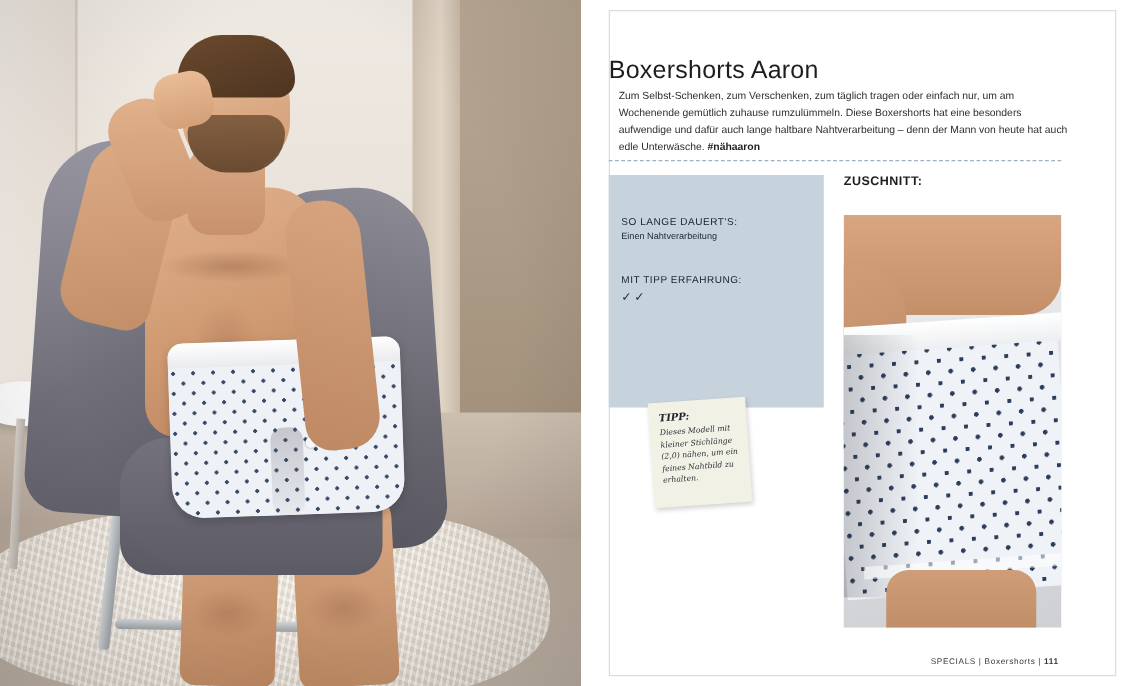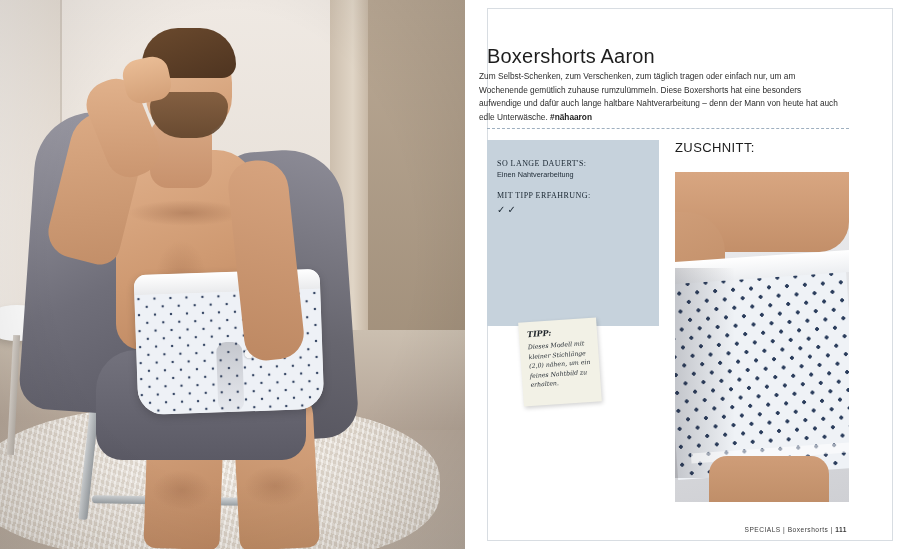--- a/index.html
+++ b/index.html
@@ -273,21 +273,21 @@
   .page-title {
     position: absolute;
     left: 22px; top: 32px;
     font-size: 20px;
     letter-spacing: .2px;
     color: #1d1d1d;
     font-weight: 400;
   }
   .intro {
     position: absolute;
-    left: 14px; top: 62px;
+    left: 30px; top: 62px;
     width: 362px;
     font-size: 8.3px;
     line-height: 1.62;
     color: #2d2d2d;
   }
   .intro .hashtag { font-weight: bold; color: #1d1d1d; }
   .rule {
     position: absolute;
     left: 22px; top: 128px;
     width: 362px; height: 0;
@@ -321,22 +321,21 @@
   .needs-list li::before {
     content: "›";
     position: absolute; left: 0; top: 0;
     color: #43546220;
     color: #3c4c59;
   }
   .sub-h {
     font-size: 8px;
     letter-spacing: .45px;
     color: #17242f;
-    margin-top: 10px;
-    font-family: Liberation Serif, serif;
+    margin-top: 24px;
   }
   .sub-p {
     font-size: 7.3px;
     line-height: 1.45;
     color: #1d2a35;
     margin-top: 2px;
   }
   .checks {
     font-size: 10px;
     color: #1d2a35;
@@ -369,24 +368,24 @@
     line-height: 1.55;
     color: #2a3138;
   }
 
   .cut-col {
     position: absolute;
     left: 210px; top: 140px;
     width: 174px;
   }
   .cut-h {
-    font-size: 13px;
+    font-size: 10px;
     letter-spacing: .4px;
     color: #1d1d1d;
-    font-weight: normal;
+    font-weight: bold;
   }
   .cut-p {
     font-size: 7.2px;
     line-height: 1.5;
     color: #2d2d2d;
     margin-top: 3px;
     width: 172px;
   }
 
   .detail-photo {

